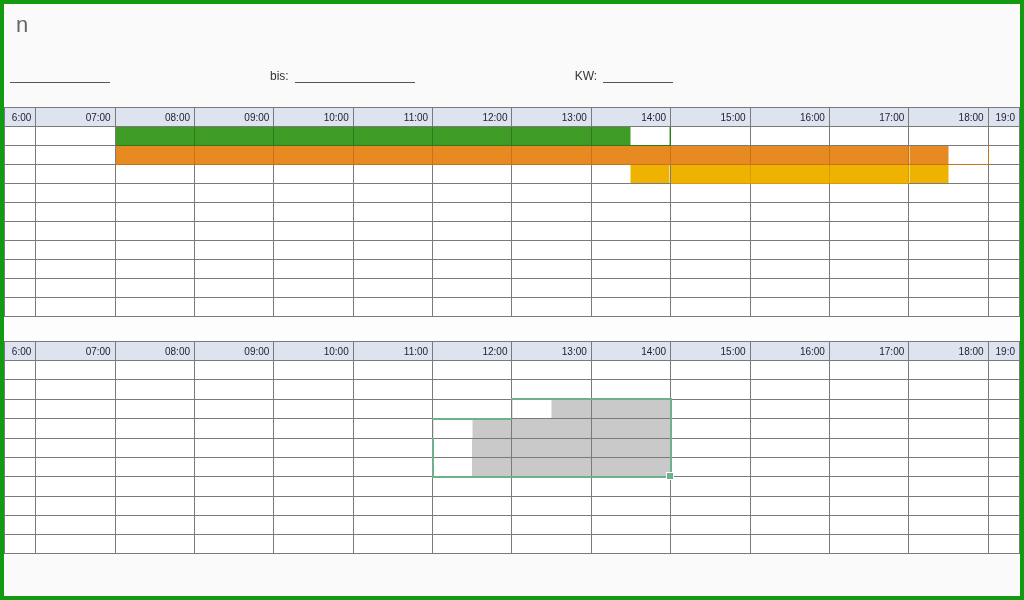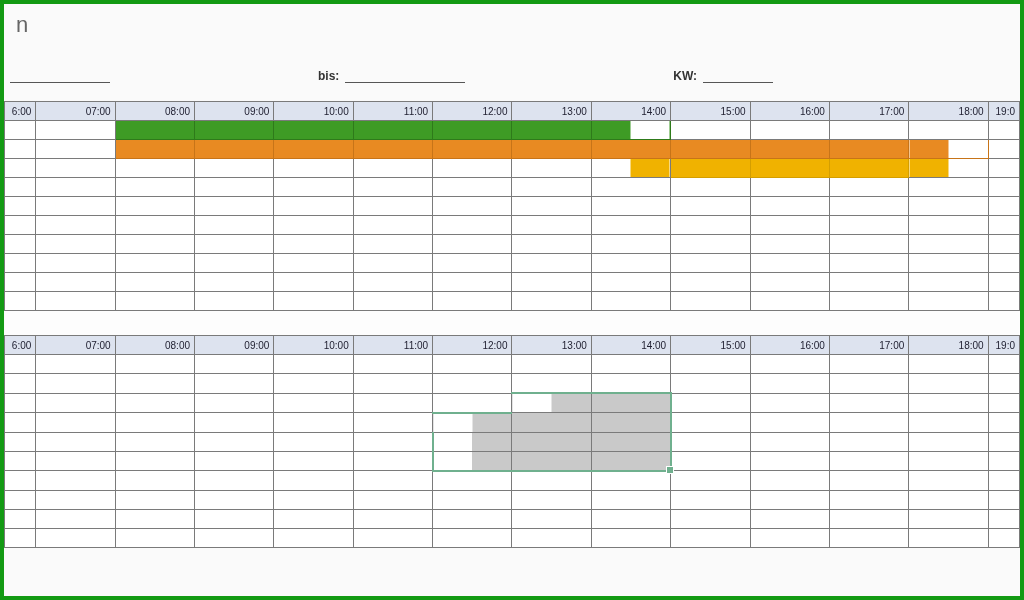--- a/index.html
+++ b/index.html
@@ -1,25 +1,25 @@
 <!DOCTYPE html>
 <html><head>
 <meta charset="utf-8">
 <style>
   html,body{margin:0;padding:0;font-family:Arial,sans-serif;background:#fff;}
   .frame{border:4px solid #139a13;width:1016px;height:592px;position:relative;overflow:hidden;background:#fafafa;}
   .header{padding:8px 12px 4px 12px;}
   .title-frag{font-size:22px;color:#666;}
   .form-row{display:flex;gap:160px;margin-top:30px;margin-left:0;font-size:12px;color:#333;}
   .field{display:flex;align-items:flex-end;gap:6px;}
-  .field-label{font-weight:bold;margin-left:48px;}
+  .field-label{font-weight:normal;}
   .blank{border-bottom:1px solid #555;min-width:120px;height:14px;display:inline-block;}
   .blank.short{min-width:70px;}
   .blank.first{min-width:100px;margin-left:-6px;}
-  .sheet{margin-top:14px;}
+  .sheet{margin-top:20px;}
   table{border-collapse:collapse;width:100%;table-layout:fixed;}
   th,td{border:1px solid #7a7a7a;height:18px;padding:0;font-size:10px;text-align:right;padding-right:4px;color:#223;background:#fff;}
   th{background:#dde3ef;font-weight:normal;}
   .bar-green{background:#3e9b25 !important;border-color:#2e7a1a;}
   .bar-orange{background:#e88a22 !important;border-color:#c77418;}
   .bar-gold{background:#f0b200 !important;border-color:#d49e00;}
   .gap-row td{border:none;background:#fdfdfd;height:24px;}
   .sel-cell{background:#c9c9c9 !important;}
   .sel-handle{position:absolute;width:6px;height:6px;background:#6fb08e;border:1px solid #fff;}
   col.first{width:30px;}

